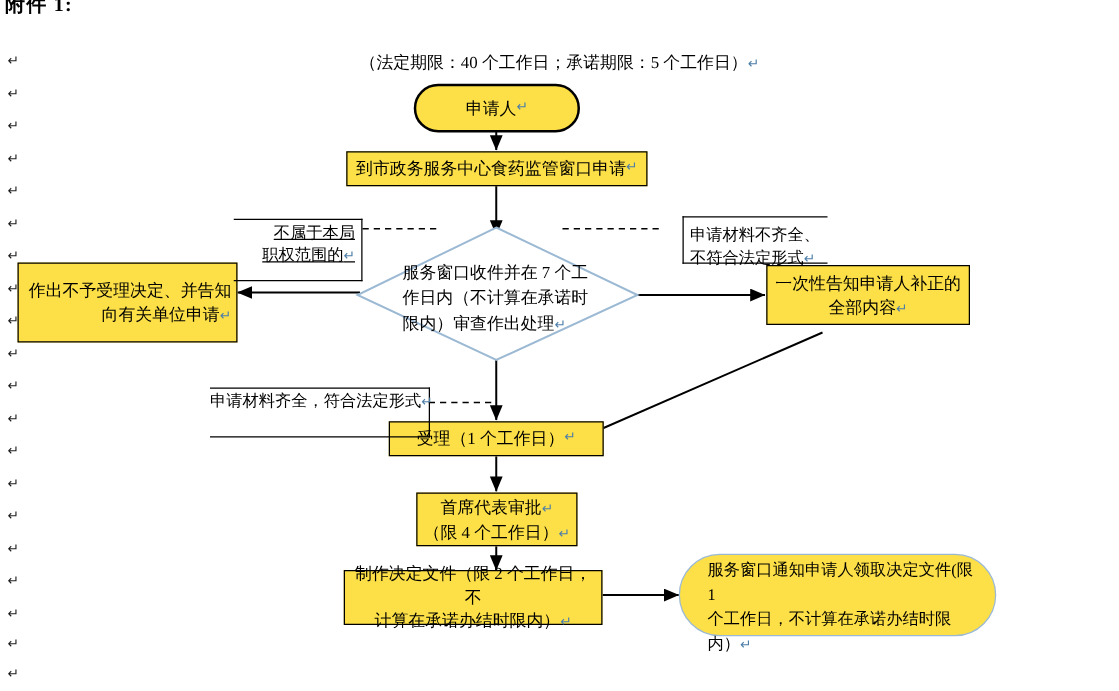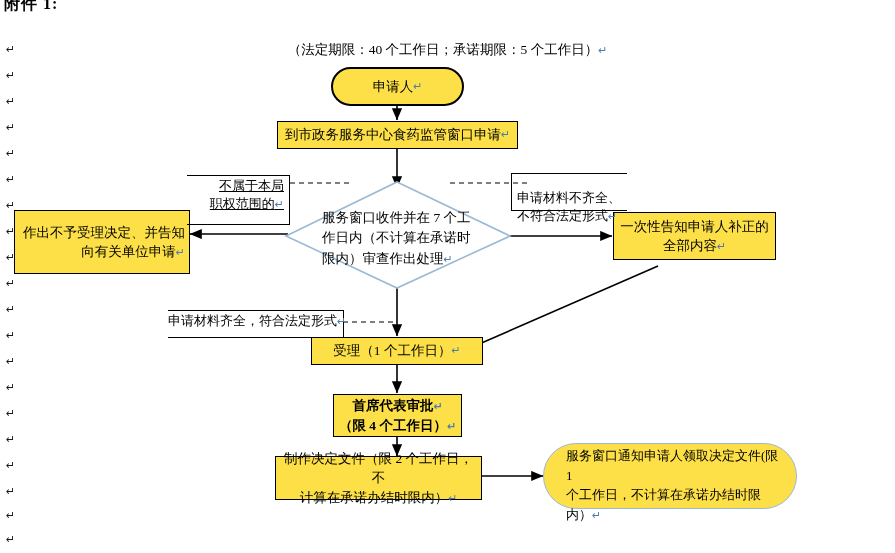--- a/index.html
+++ b/index.html
@@ -209,42 +209,42 @@
   <div class="node rect" style="left:613px; top:212px; width:163px; height:48px; flex-direction:column;">
     <div>一次性告知申请人补正的</div>
     <div><span>全部内容</span><span class="cr">↵</span></div>
   </div>
 
   <div class="node rect" style="left:311px; top:337px; width:172px; height:28px;">
     <span>受理（1 个工作日）</span>
       <span class="cr">↵</span>
   </div>
 
-  <div class="node rect" style="left:333px; top:394px; width:129px; height:43px; flex-direction:column;font-weight:bold;">
+  <div class="node rect" style="left:333px; top:394px; width:129px; height:43px; flex-direction:column;">
     <div><span>首席代表审批</span><span class="cr">↵</span></div>
     <div><span>（限 4 个工作日）</span><span class="cr">↵</span></div>
   </div>
 
   <div class="node rect" style="left:275px; top:456px; width:207px; height:44px; flex-direction:column;">
     <div>制作决定文件（限 2 个工作日，不</div>
     <div><span>计算在承诺办结时限内）</span><span class="cr">↵</span></div>
   </div>
 
   <div class="node rounded-blue" style="left:543px; top:443px; width:254px; height:66px; flex-direction:column; align-items:flex-start;">
     <div>服务窗口通知申请人领取决定文件(限 1</div>
     <div><span>个工作日，不计算在承诺办结时限内）</span><span class="cr">↵</span></div>
   </div>
 
   <div class="callout right-br" style="left:187px; top:175px; width:103px; height:50px; padding-top:1px;text-decoration:underline;">
     <div>不属于本局</div>
     <div><span>职权范围的</span><span class="cr">↵</span></div>
   </div>
 
-  <div class="callout left-br" style="left:511px; top:173px; width:116px; height:38px; padding-top:15px; text-align:left;">
+  <div class="callout left-br" style="left:546px; top:173px; width:116px; height:38px; padding-top:5px; text-align:left;">
     <div>申请材料不齐全、</div>
     <div><span>不符合法定形式</span><span class="cr">↵</span></div>
   </div>
 
-  <div class="callout right-br" style="left:168px; top:310px; width:176px; height:28px; padding-top:1px;">
+  <div class="callout right-br" style="left:168px; top:310px; width:176px; height:40px; padding-top:1px;">
     <div><span>申请材料齐全，符合法定形式</span><span class="cr">↵</span></div>
   </div>
 
 </div>
 
 </body></html>

